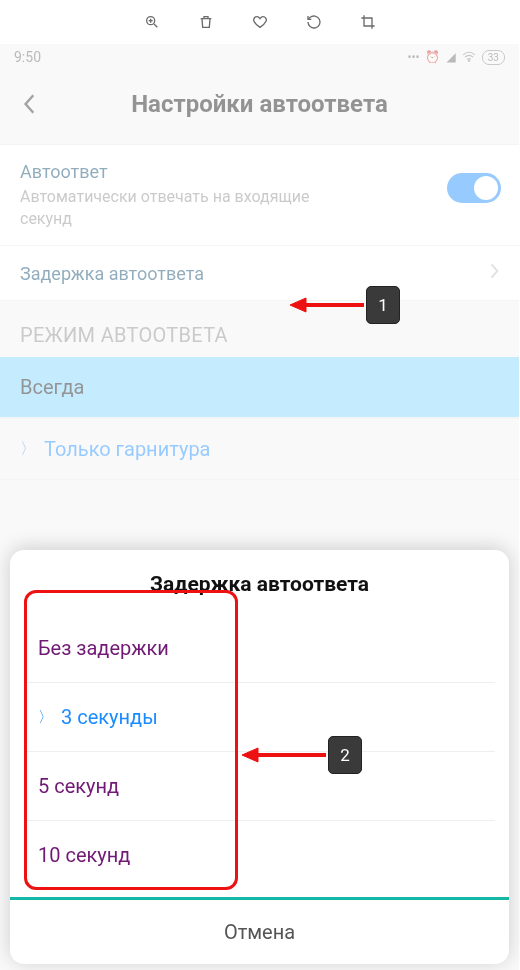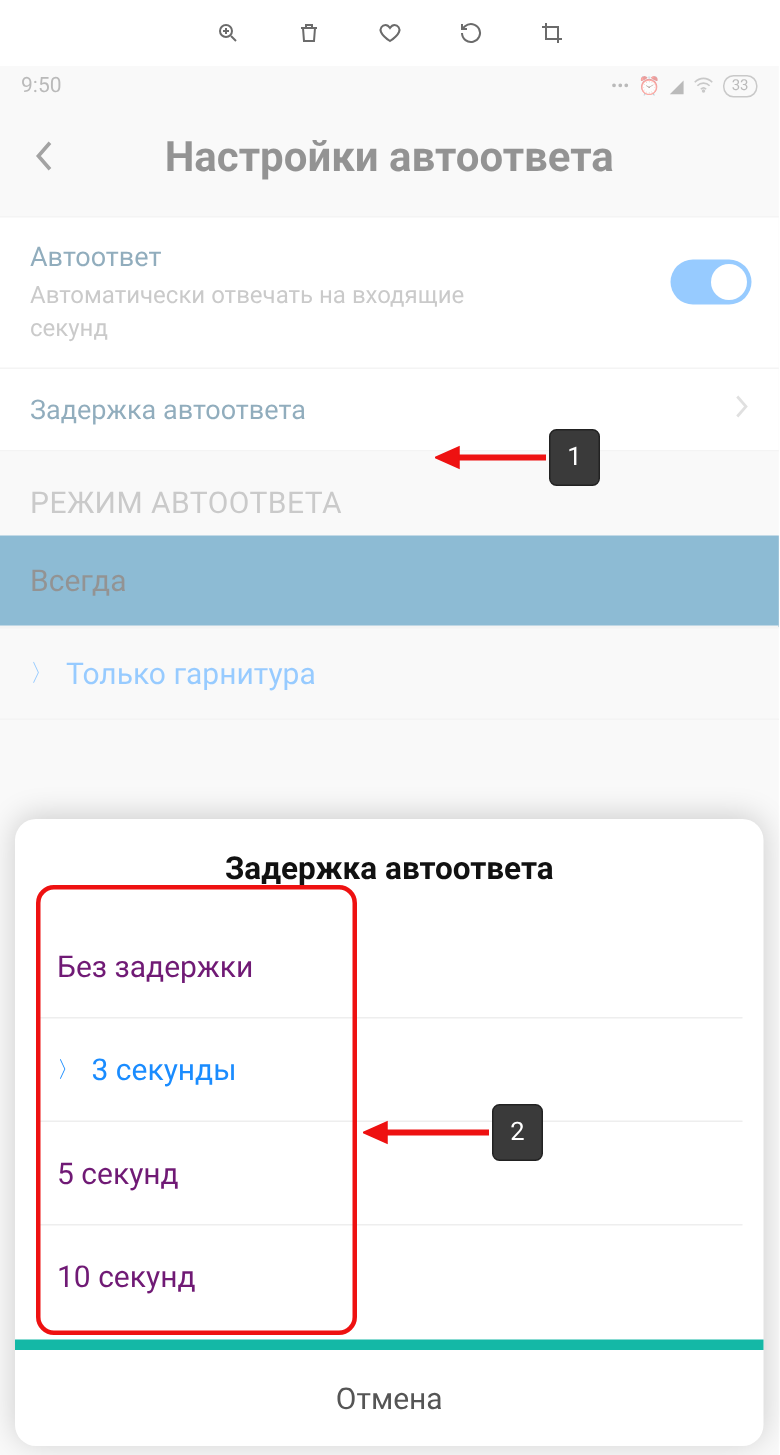--- a/index.html
+++ b/index.html
@@ -10,51 +10,51 @@
 
 .phone { position: relative; width: 519px; height: 926px; background: #f2f2f2; }
 .dimlayer { position: absolute; inset: 0; background: rgba(255,255,255,0.55); z-index: 5; pointer-events: none; }
 
 .statusbar { height: 26px; display: flex; align-items: center; justify-content: space-between; padding: 0 14px; font-size: 14px; color: #666; }
 .statusbar .right { display: flex; align-items: center; gap: 6px; font-size: 12px; }
 .battery { border: 1px solid #888; border-radius: 7px; padding: 0 5px; font-size: 10px; line-height: 13px; }
 
 .header { display: flex; align-items: center; height: 68px; padding: 0 16px; }
 .back { width: 28px; height: 28px; display: flex; align-items: center; justify-content: center; color: #333; }
-.title { flex: 1; text-align: center; font-size: 28px; font-weight: 700; color: #111; margin-left: -28px; }
+.title { flex: 1; text-align: center; font-size: 24px; font-weight: 700; color: #111; margin-left: -28px; }
 
 .row { background: #fff; padding: 16px 20px; border-bottom: 1px solid #e6e6e6; position: relative; }
 .row.first { border-top: 1px solid #e6e6e6; margin-top: 6px; }
 .row-title { font-size: 18px; color: #0c4a6e; }
 .row-sub { font-size: 16px; color: #8a8a8a; margin-top: 4px; max-width: 340px; line-height: 1.35; }
 .toggle { position: absolute; right: 18px; top: 28px; width: 54px; height: 30px; background: #1a8cff; border-radius: 15px; }
 .toggle .knob { position: absolute; right: 3px; top: 3px; width: 24px; height: 24px; background: #fff; border-radius: 50%; }
 
 .row-delay { display: flex; align-items: center; }
 .row-delay .row-title { flex: 0 0 auto; }
 .chev-right { color: #bbb; margin-left: auto; }
 
 .section-label { padding: 22px 20px 10px; font-size: 20px; color: #8a8a8a; letter-spacing: 0.3px; }
 
-.option-row { background: #0369a1; padding: 18px 20px; border-bottom: 1px solid #e6e6e6; font-size: 20px; color: #111; display: flex; align-items: center; gap: 8px; }
+.option-row { background: #7dd3fc; padding: 18px 20px; border-bottom: 1px solid #e6e6e6; font-size: 20px; color: #111; display: flex; align-items: center; gap: 8px; }
 .option-row.link { color: #1a8cff; }
 .option-row .pre { color: #1a8cff; font-size: 16px; }
 
 .annotation { position: absolute; z-index: 20; display: flex; align-items: center; pointer-events: none; }
 .arrow-red { stroke: #e11; fill: #e11; }
 .badge { background: #3a3a3a; color: #fff; font-size: 17px; width: 34px; height: 38px; border-radius: 5px; display: flex; align-items: center; justify-content: center; border: 1px solid #222; }
 
 .sheet { position: absolute; left: 10px; right: 10px; bottom: 6px; background: #fff; border-radius: 14px; z-index: 10; box-shadow: 0 -2px 20px rgba(0,0,0,0.18); padding-bottom: 4px; }
 .sheet-title { text-align: center; font-size: 21px; font-weight: 700; padding: 22px 0 18px; color: #111; }
 .sheet-list { margin: 0 14px; }
 .sheet-item { padding: 22px 14px; border-bottom: 1px solid #eee; font-size: 20px; color: #701a75; display: flex; align-items: center; gap: 8px; }
 .sheet-item:last-child { border-bottom: none; }
 .sheet-item.selected { color: #1a8cff; }
 .sheet-item .pre { color: #1a8cff; font-size: 15px; }
-.sheet-cancel { text-align: center; font-size: 20px; color: #555; padding: 20px 0 16px; border-top: 7px solid #14b8a6; margin-top: 8px; }
+.sheet-cancel { text-align: center; font-size: 20px; color: #555; padding: 20px 0 16px; border-top: 3px solid #14b8a6; margin-top: 8px; }
 
 .red-box { position: absolute; border: 3px solid #e11; border-radius: 12px; z-index: 15; pointer-events: none; }
 </style>
 </head>
 <body>
 
 <div class="toolbar">
   <span class="ticon">
       <svg width="16" height="16" viewBox="0 0 24 24" fill="none" stroke="currentColor" stroke-width="2">
         <circle cx="10" cy="10" r="6"></circle>

